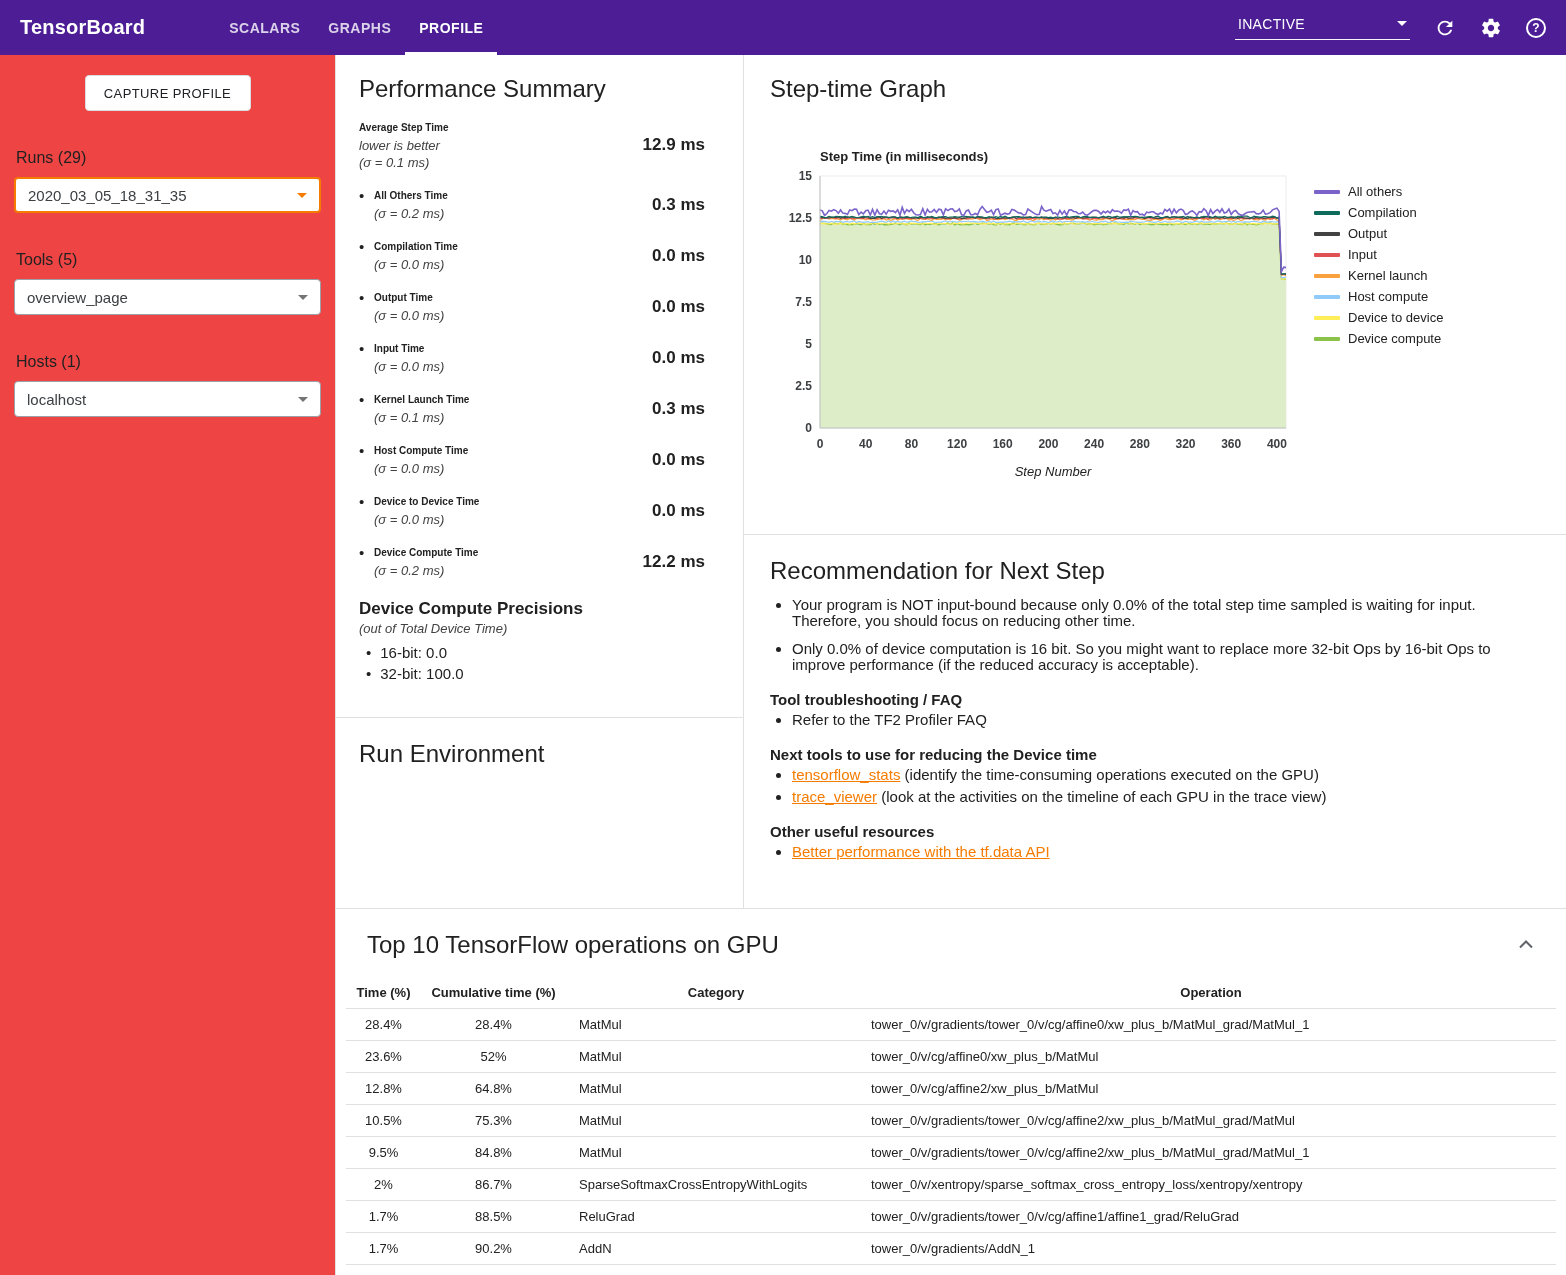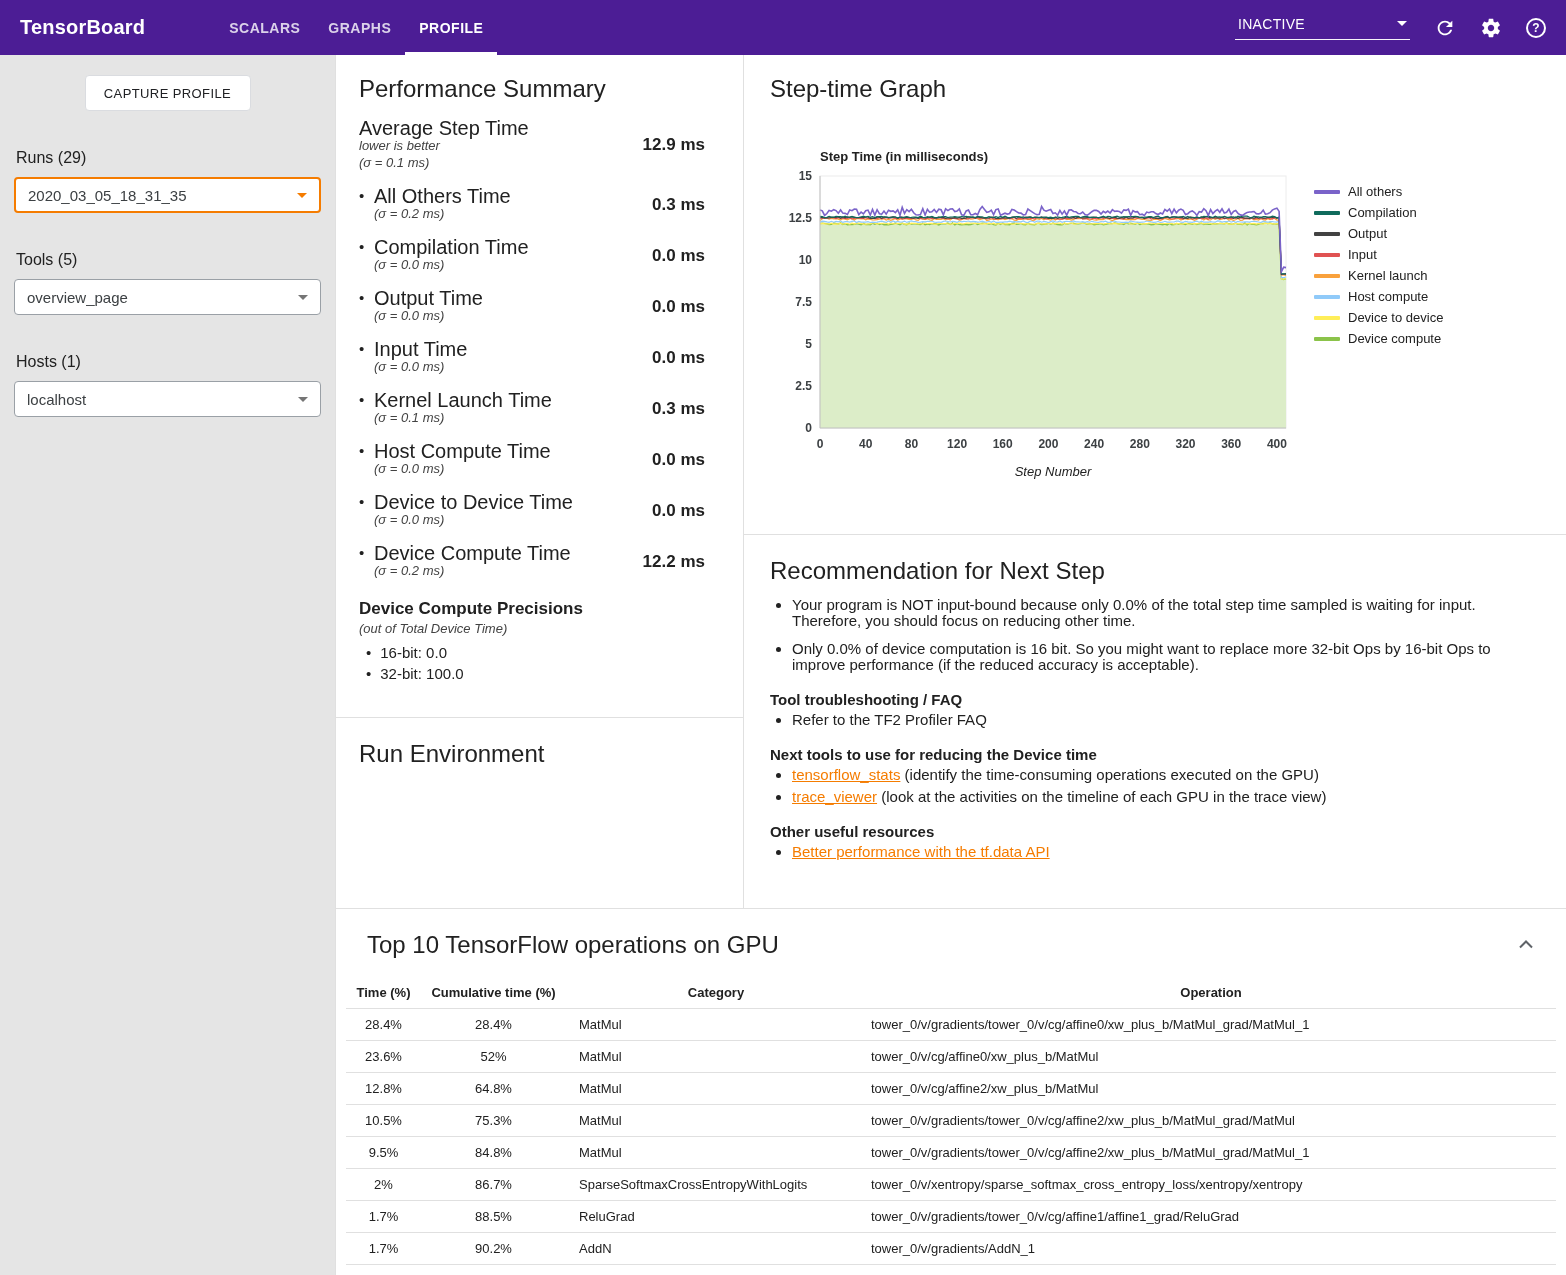--- a/index.html
+++ b/index.html
@@ -17,41 +17,41 @@
   .topbar-right{margin-left:auto;display:flex;align-items:center;gap:24px}
   .status-select{width:175px;display:flex;align-items:center;justify-content:space-between;
        border-bottom:1px solid rgba(255,255,255,.95);padding:0 3px 7px 3px;font-size:14px;
        letter-spacing:.3px;cursor:pointer}
   .caret{width:0;height:0;border-left:5px solid transparent;border-right:5px solid transparent;border-top:5px solid #fff}
   .icon-btn{background:none;border:none;color:#fff;cursor:pointer;padding:0;display:flex;align-items:center}
   .help-circle{width:20px;height:20px;border:2px solid #fff;border-radius:50%;display:flex;
        align-items:center;justify-content:center;font-size:12px;font-weight:700}
 
   
-  .sidebar{position:absolute;top:55px;left:0;width:335px;height:1220px;background:#e5e5e5;padding:20px 14px 0 14px}
+  .sidebar{position:absolute;top:55px;left:0;width:335px;height:1220px;background:#ef4444;padding:20px 14px 0 14px}
   .capture-btn{display:block;margin:0 auto;width:166px;height:36px;border:1px solid #dadce0;border-radius:4px;
        background:#fff;font-family:inherit;font-size:13px;font-weight:500;letter-spacing:.4px;color:#202124;cursor:pointer}
   .side-label{font-size:16px;color:#212121;margin:38px 0 10px 2px}
   .select-box{height:36px;border:1px solid #9aa0a6;border-radius:4px;display:flex;align-items:center;
        justify-content:space-between;padding:0 12px;font-size:15px;color:#3c4043;cursor:pointer;background:#fff}
   .select-box.focused{border:2px solid #f57c00}
   .caret-gray{border-top-color:#757575}
   .caret-orange{border-top-color:#f57c00}
 
   
   .main{position:absolute;top:55px;left:335px;right:0;bottom:0;border-left:1px solid #e0e0e0;background:#fff;overflow:hidden}
   .upper{display:flex;height:853px}
   .left-col{flex:0 0 408px;border-right:1px solid #e0e0e0;display:flex;flex-direction:column}
   .right-col{flex:1;display:flex;flex-direction:column;min-width:0}
   .section-title{font-size:24px;font-weight:400;color:#212121;margin:0}
 
   
   .perf{flex:0 0 663px;padding:20px 38px 0 23px;border-bottom:1px solid #e0e0e0}
   .perf-avg{display:flex;justify-content:space-between;margin-top:16px}
-  .perf-name{font-size:20px;font-weight:400;line-height:18px}
+  .perf-name{font-size:10px;font-weight:700;line-height:18px}
   .perf-note,.perf-sigma{font-size:13px;font-style:italic;color:#424242;line-height:16px;margin-top:1px}
   .perf-value{font-size:17px;font-weight:700;align-self:center;white-space:nowrap}
   .perf-item{display:flex;justify-content:space-between;margin-top:16px}
   .perf-left{display:flex}
   .bullet{width:15px;font-size:15px;line-height:18px;flex:0 0 15px}
   .prec-title{font-size:17px;font-weight:700;margin-top:20px}
   .prec-note{font-size:13px;font-style:italic;color:#424242;margin-top:2px}
   .prec-list{margin:8px 0 0;padding:0;list-style:none}
   .prec-list li{font-size:15px;margin-top:4px;padding-left:7px}
   .prec-list li::before{content:"•";margin-right:9px}

